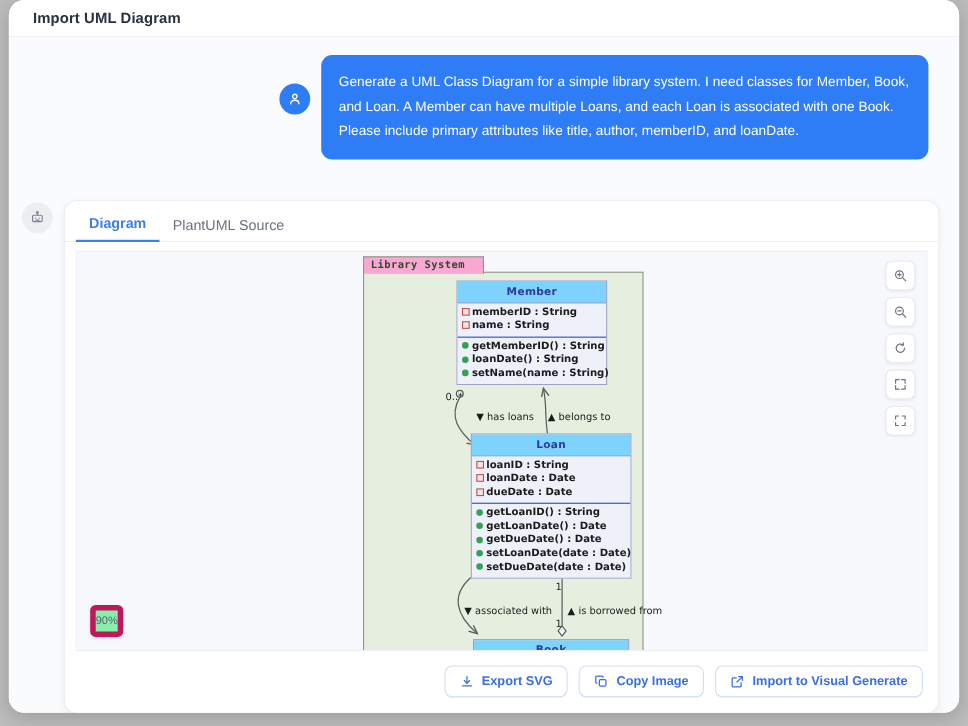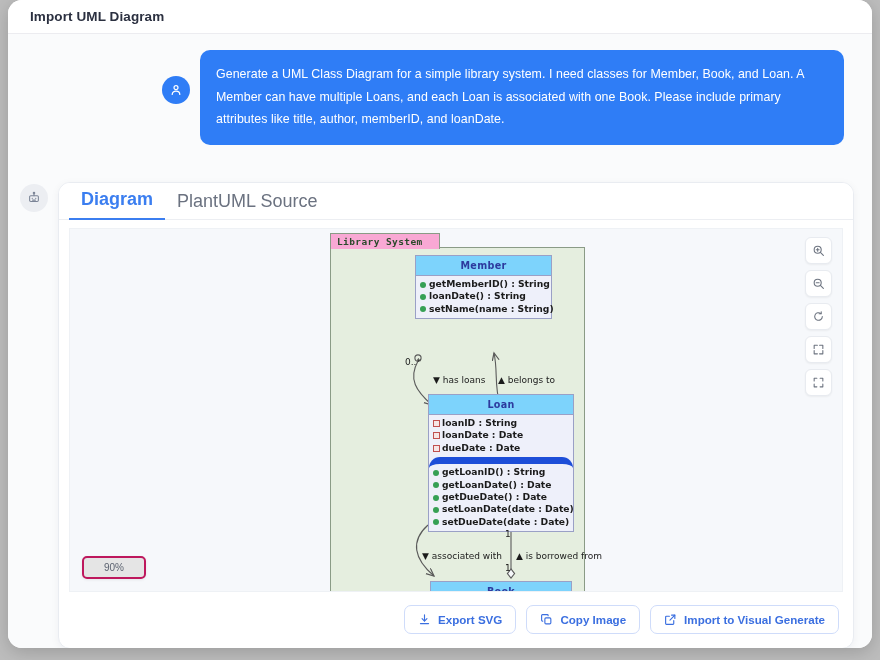--- a/index.html
+++ b/index.html
@@ -55,21 +55,21 @@
     display: flex; align-items: center; justify-content: center;
     flex: none;
   }
   .avatar.user { background: #2f7df6; margin-right: 10px; margin-top: 26px; }
   .avatar.bot  { background: #eceef2; }
   .bubble {
     background: #2f7df6;
     color: #ffffff;
     border-radius: 10px;
     padding: 13px 16px 14px 16px;
-    width: 644px;
+    width: 552px;
     box-sizing: border-box;
     font-size: 12.4px;
     line-height: 1.82;
     letter-spacing: .05px;
   }
 
   
   .assist-row {
     position: absolute;
     left: 12px; top: 148px; right: 18px;
@@ -86,21 +86,21 @@
   }
   .tabs {
     display: flex;
     align-items: flex-end;
     height: 36px;
     padding: 0 10px;
     border-bottom: 1px solid #eceef2;
     background: #fff;
   }
   .tab {
-    font-size: 18px;
+    font-size: 13px;
     padding: 0 12px 8px 12px;
     color: #6b7280;
     cursor: pointer;
     position: relative;
     top: 1px;
   }
   .tab.active {
     color: #3b7ef0;
     font-weight: bold;
     border-bottom: 2px solid #3b7ef0;
@@ -111,26 +111,26 @@
     position: relative;
     height: 362px;
     background: #f6f8fb;
     margin: 8px 10px 0 10px;
     border: 1px solid #eef1f5;
     overflow: hidden;
   }
   .zoom-badge {
     position: absolute;
     left: 12px; bottom: 12px;
-    background: #e5e5e5;
-    border: 2px solid #be185d;
+    background: #86efac;
+    border: 5px solid #be185d;
     border-radius: 5px;
     font-size: 10px;
     color: #5b6270;
-    padding: 4px 20px;
+    padding: 4px 0;
     box-shadow: 0 1px 3px rgba(0,0,0,0.07);
     z-index: 6;
   }
   .tools {
     position: absolute;
     right: 10px; top: 8px;
     display: flex; flex-direction: column; gap: 6px;
     z-index: 6;
   }
   .tool-btn {
@@ -188,21 +188,21 @@
     color: #2d3a9e;
     padding: 4px 0 4px 0;
     background: #7dd3fc;
     border-bottom: 1px solid #9aa0c6;
     letter-spacing: .3px;
   }
   .cls-sec {
     padding: 2px 4px 3px 4px;
     background: #eef0fa;
   }
-  .cls-sec + .cls-sec { border-top: 7px solid #1d4ed8; border-radius: 11px; }
+  .cls-sec + .cls-sec { border-top: 1px solid #1d4ed8; }
   .mrow {
     font-family: "DejaVu Sans", sans-serif;
     font-size: 9.2px;
     color: #1b1b1b;
     line-height: 12.4px;
     white-space: nowrap;
     display: flex; align-items: center;
     font-weight: bold;
   }
   .mk { width: 9px; flex: none; display: inline-block; }
@@ -354,20 +354,30 @@
               <path d="M430,176 C424,156 428,142 424,124" fill="none" stroke="#5a5a5a" stroke-width="1.1" marker-end="url(#arw)"></path>
 
               <path d="M358,296 C340,312 344,330 364,347" fill="none" stroke="#5a5a5a" stroke-width="1.1" marker-end="url(#arw)"></path>
 
               <path d="M441,296 L441,340" fill="none" stroke="#5a5a5a" stroke-width="1.1"></path>
               <path d="M441,340 l-3.6,4.6 3.6,4.6 3.6,-4.6 z" fill="#f6f8fb" stroke="#5a5a5a" stroke-width="1.1"></path>
             </svg>
 
             <div class="cls" style="left:345px; top:26px; width:137px;">
               <div class="cls-name">Member</div>
+              <div class="cls-sec">
+                <div class="mrow">
+                    <span class="mk mk-priv"></span>
+                    <span>memberID : String</span>
+                  </div>
+                <div class="mrow">
+                    <span class="mk mk-priv"></span>
+                    <span>name : String</span>
+                  </div>
+              </div>
               <div class="cls-sec">
                 <div class="mrow">
                     <span class="mk mk-pub"></span>
                     <span>getMemberID() : String</span>
                   </div>
                 <div class="mrow">
                     <span class="mk mk-pub"></span>
                     <span>loanDate() : String</span>
                   </div>
                 <div class="mrow">

